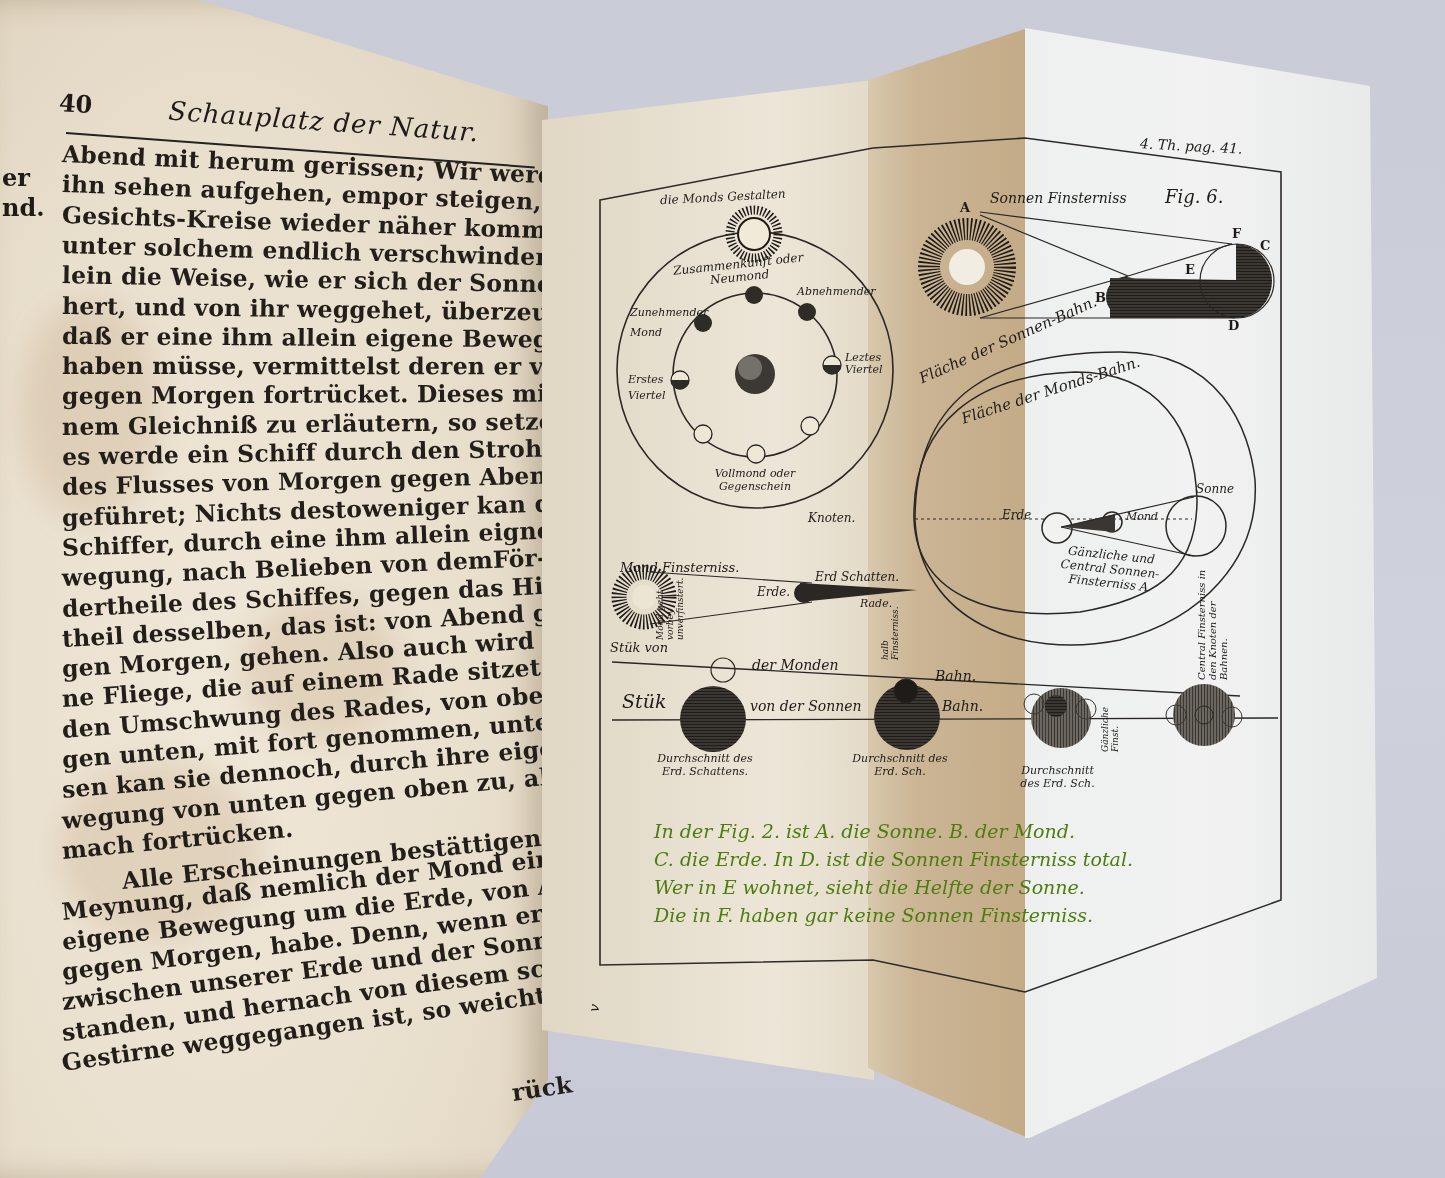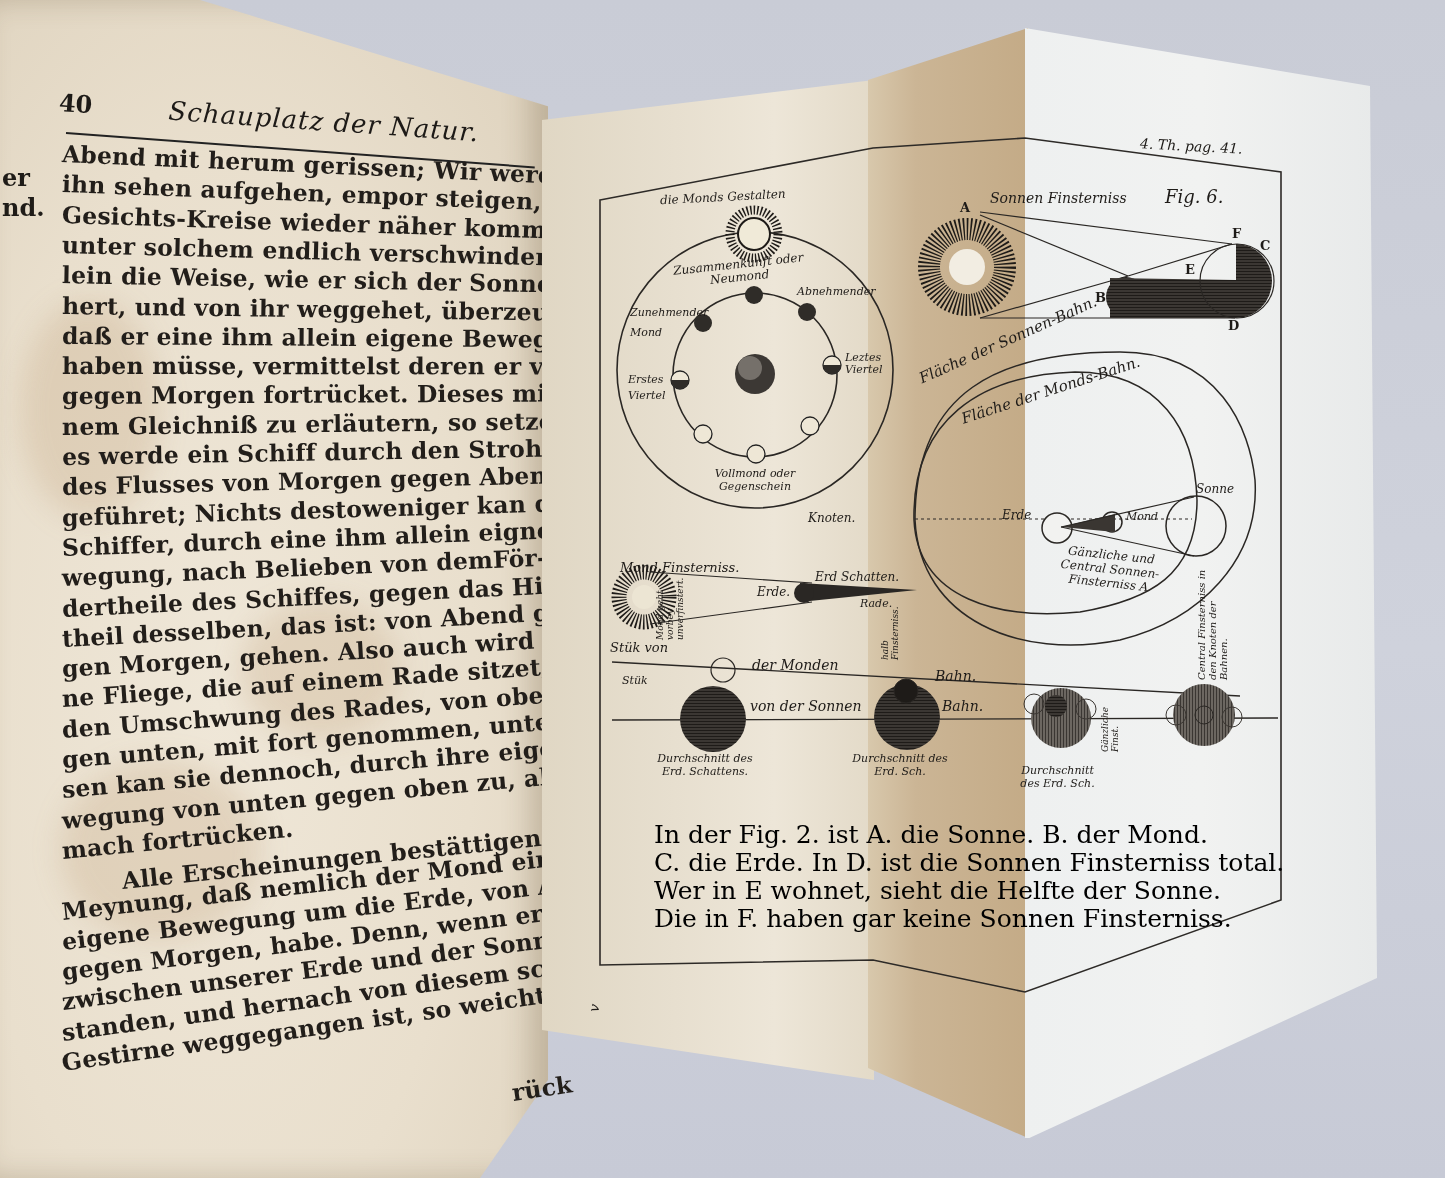--- a/index.html
+++ b/index.html
@@ -61,21 +61,21 @@
   }
   .plate-right {
     position:absolute; left:1025px; top:28px; width:352px; height:1110px;
     background: linear-gradient(90deg,#eef0f0 0%,#f1f2f1 50%,#e8eaea 100%);
     clip-path: polygon(0 0, 345px 58px, 352px 950px, 0 1112px);
   }
   svg.engraving { position:absolute; left:0; top:0; }
   .lbl { position:absolute; font-family:"DejaVu Serif", serif; font-style:italic; color:#1e1b18; white-space:nowrap; }
   .caption-line {
     position:absolute; left:654px; white-space:nowrap;
-    font-family:"DejaVu Serif", serif; font-size:25px; color:#000000;
+    font-family:"DejaVu Serif", serif; font-style:italic; font-size:19px; color:#4d7c0f;
   }
 </style>
 </head>
 <body>
 
 <div class="left-page">
   <div class="stain" style="left:20px;top:300px;width:140px;height:220px;"></div>
   <div class="stain" style="left:60px;top:760px;width:200px;height:180px;"></div>
   <div class="stain" style="left:240px;top:600px;width:160px;height:140px;"></div>
 </div>
@@ -244,21 +244,21 @@
 <span class="lbl" style="left:1050px;top:548px;font-size:12px;width:120px;white-space:normal;text-align:center;line-height:14px;transform:rotate(6deg);">Gänzliche und Central Sonnen-Finsterniss A</span>
 
 <span class="lbl" style="left:620px;top:552px;font-size:13px;margin-top:8px;">Mond Finsterniss.</span>
 <span class="lbl" style="left:815px;top:570px;font-size:12px;">Erd Schatten.</span>
 <span class="lbl" style="left:757px;top:585px;font-size:12px;">Erde.</span>
 <span class="lbl" style="left:860px;top:597px;font-size:11px;">Rade.</span>
 
 <span class="lbl" style="left:610px;top:640px;font-size:13px;">Stük von</span>
 <span class="lbl" style="left:752px;top:657px;font-size:14px;">der Monden</span>
 <span class="lbl" style="left:935px;top:668px;font-size:14px;">Bahn.</span>
-<span class="lbl" style="left:622px;top:674px;font-size:11px;">Stük</span>
+<span class="lbl" style="left:622px;top:690px;font-size:19px;">Stük</span>
 <span class="lbl" style="left:750px;top:698px;font-size:14px;">von der Sonnen</span>
 <span class="lbl" style="left:942px;top:698px;font-size:14px;">Bahn.</span>
 <span class="lbl" style="left:655px;top:640px;font-size:9px;width:70px;white-space:normal;line-height:10px;transform:rotate(-90deg);transform-origin:left top;">Mond geht vorbey unverfinstert.</span>
 <span class="lbl" style="left:880px;top:660px;font-size:9px;width:60px;white-space:normal;line-height:10px;transform:rotate(-90deg);transform-origin:left top;">halb Finsterniss.</span>
 <span class="lbl" style="left:1100px;top:752px;font-size:9px;width:70px;white-space:normal;line-height:10px;transform:rotate(-90deg);transform-origin:left top;">Gänzliche Finst.</span>
 <span class="lbl" style="left:1196px;top:680px;font-size:10px;width:120px;white-space:normal;line-height:11px;transform:rotate(-90deg);transform-origin:left top;">Central Finsterniss in den Knoten der Bahnen.</span>
 <span class="lbl" style="left:650px;top:752px;font-size:11px;width:110px;white-space:normal;text-align:center;line-height:13px;">Durchschnitt des Erd. Schattens.</span>
 <span class="lbl" style="left:845px;top:752px;font-size:11px;width:110px;white-space:normal;text-align:center;line-height:13px;">Durchschnitt des Erd. Sch.</span>
 <span class="lbl" style="left:1010px;top:764px;font-size:11px;width:95px;white-space:normal;text-align:center;line-height:13px;">Durchschnitt des Erd. Sch.</span>
 

